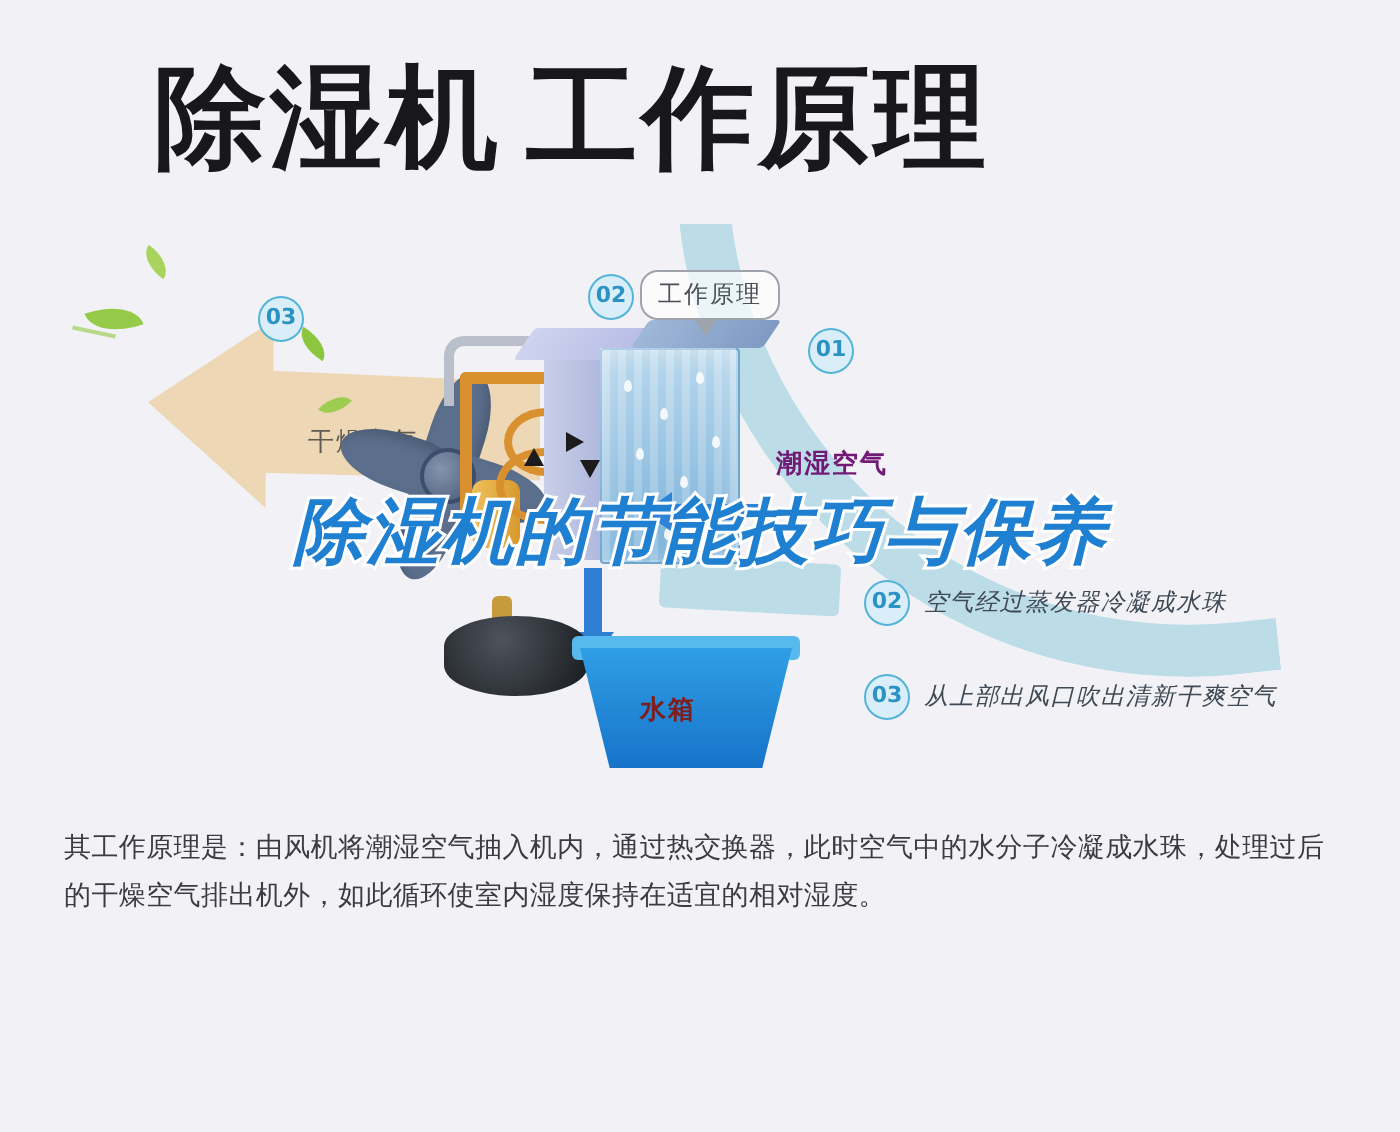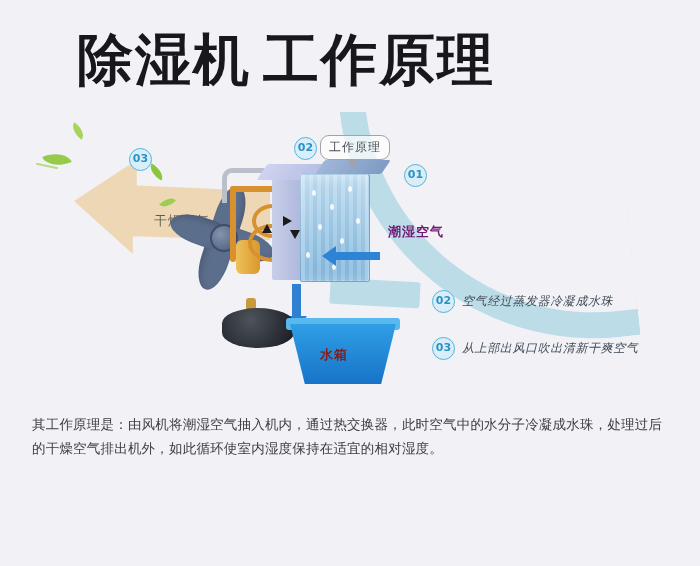--- a/index.html
+++ b/index.html
@@ -256,19 +256,20 @@
       </div>
       <div class="step">
         <div class="sbadge">03</div>
         <div class="stext">从上部出风口吹出清新干爽空气</div>
       </div>
     </div>
 
   </div>
 
   <div class="watermark">
+    <span class="wline">除湿机的节能技巧与保养</span>
   </div>
 
   <div class="copy">
     <p class="para">其工作原理是：由风机将潮湿空气抽入机内，通过热交换器，此时空气中的水分子冷凝成水珠，处理过后的干燥空气排出机外，如此循环使室内湿度保持在适宜的相对湿度。</p>
   </div>
 
 </div>
 
 </body></html>

